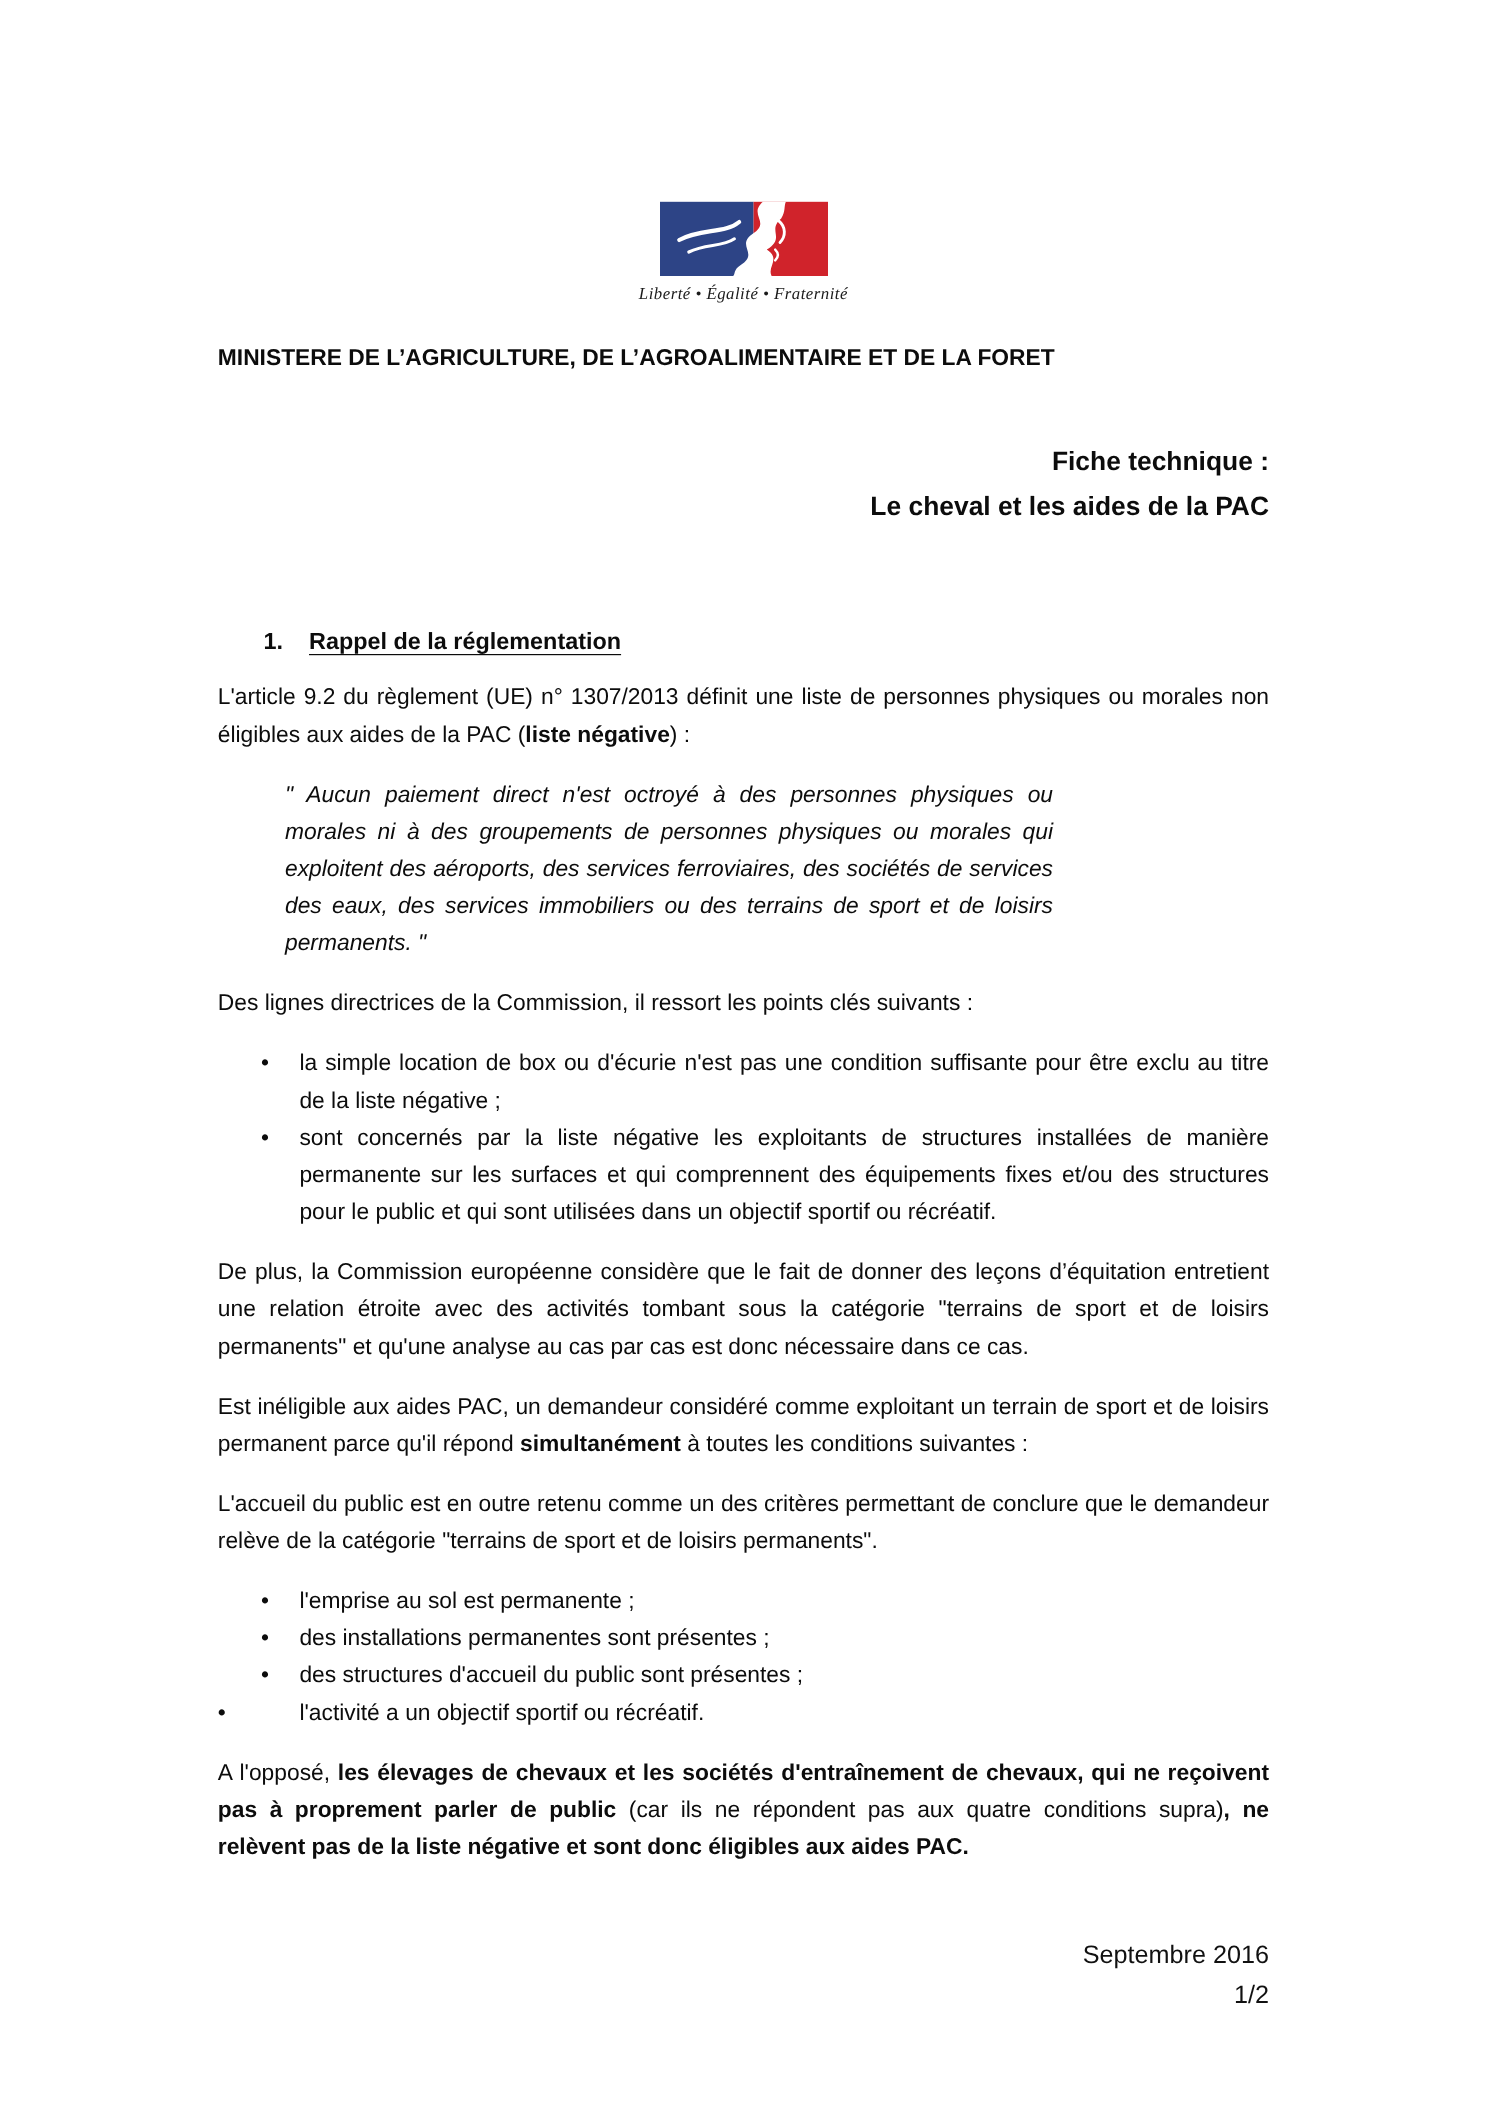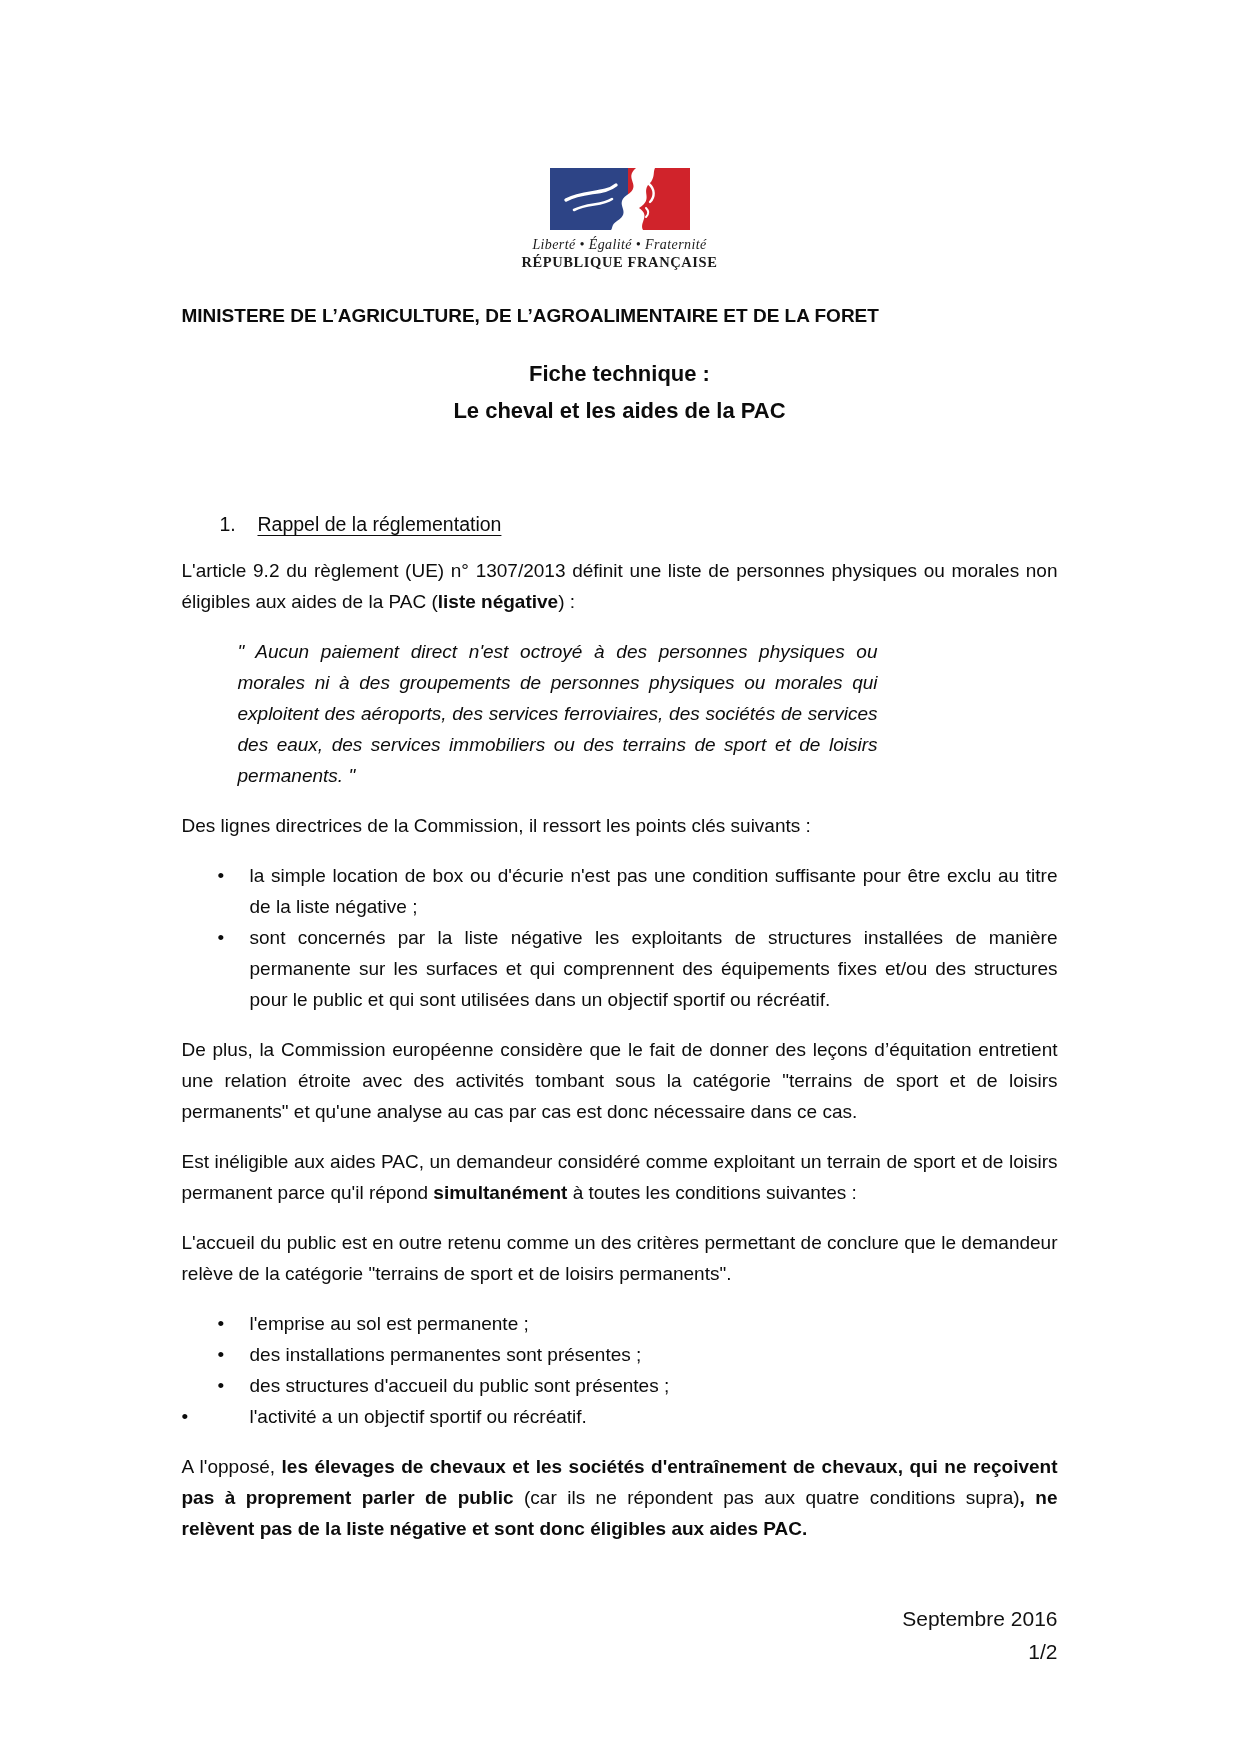--- a/index.html
+++ b/index.html
@@ -36,30 +36,30 @@
     color: #1a1a1a;
   }
 
   
   .ministry {
     margin-top: 34px;
     font-weight: bold;
     font-size: 19px;
   }
   .doc-title {
-    margin-top: 28px;
-    text-align: center;
+    margin-top: 56px;
+    text-align: right;
     font-weight: bold;
     font-size: 22px;
     line-height: 37px;
   }
   .section-heading {
     margin-top: 84px;
     padding-left: 38px;
-    font-weight: normal;
+    font-weight: bold;
     font-size: 19.5px;
   }
   .section-heading .sec-num { display: inline-block; width: 38px; }
   .section-heading .sec-title { text-decoration: underline; text-underline-offset: 4px; }
 
   
   .para {
     font-size: 19px;
     line-height: 31px;
     text-align: justify;
@@ -110,21 +110,20 @@
     <svg class="logo-svg" viewBox="0 0 140 62" aria-hidden="true">
       <rect x="0" y="0" width="78" height="62" fill="#2d4486"></rect>
       <rect x="78" y="0" width="62" height="62" fill="#d0232b"></rect>
       <path d="M86 0 C 73 11, 93 17, 77 27 C 63 37, 83 43, 67 53 C 61 57, 63 60, 61 62 L 93 62 C 89 54, 101 48, 89 40 C 105 30, 89 24, 101 14 C 105 8, 103 4, 105 0 Z" fill="#ffffff"></path>
       <path d="M16 32 C 34 22, 54 27, 66 17" stroke="#ffffff" stroke-width="3.4" fill="none" stroke-linecap="round"></path>
       <path d="M24 42 C 38 35, 52 38, 62 31" stroke="#ffffff" stroke-width="2.6" fill="none" stroke-linecap="round"></path>
       <path d="M99 16 C 105 21, 105 29, 100 34" stroke="#ffffff" stroke-width="2.4" fill="none" stroke-linecap="round"></path>
       <path d="M96 40 C 99 43, 99 46, 96 49" stroke="#ffffff" stroke-width="2" fill="none" stroke-linecap="round"></path>
     </svg>
     <div class="logo-motto">Liberté • Égalité • Fraternité</div>
-    <div class="logo-country">RÉPUBLIQUE FRANÇAISE</div>
   </div>
 
   <div class="ministry">MINISTERE DE L’AGRICULTURE, DE L’AGROALIMENTAIRE ET DE LA FORET</div>
 
   <div class="doc-title">
     <div>Fiche technique :</div>
     <div>Le cheval et les aides de la PAC</div>
   </div>
 
   <div class="section-heading">

